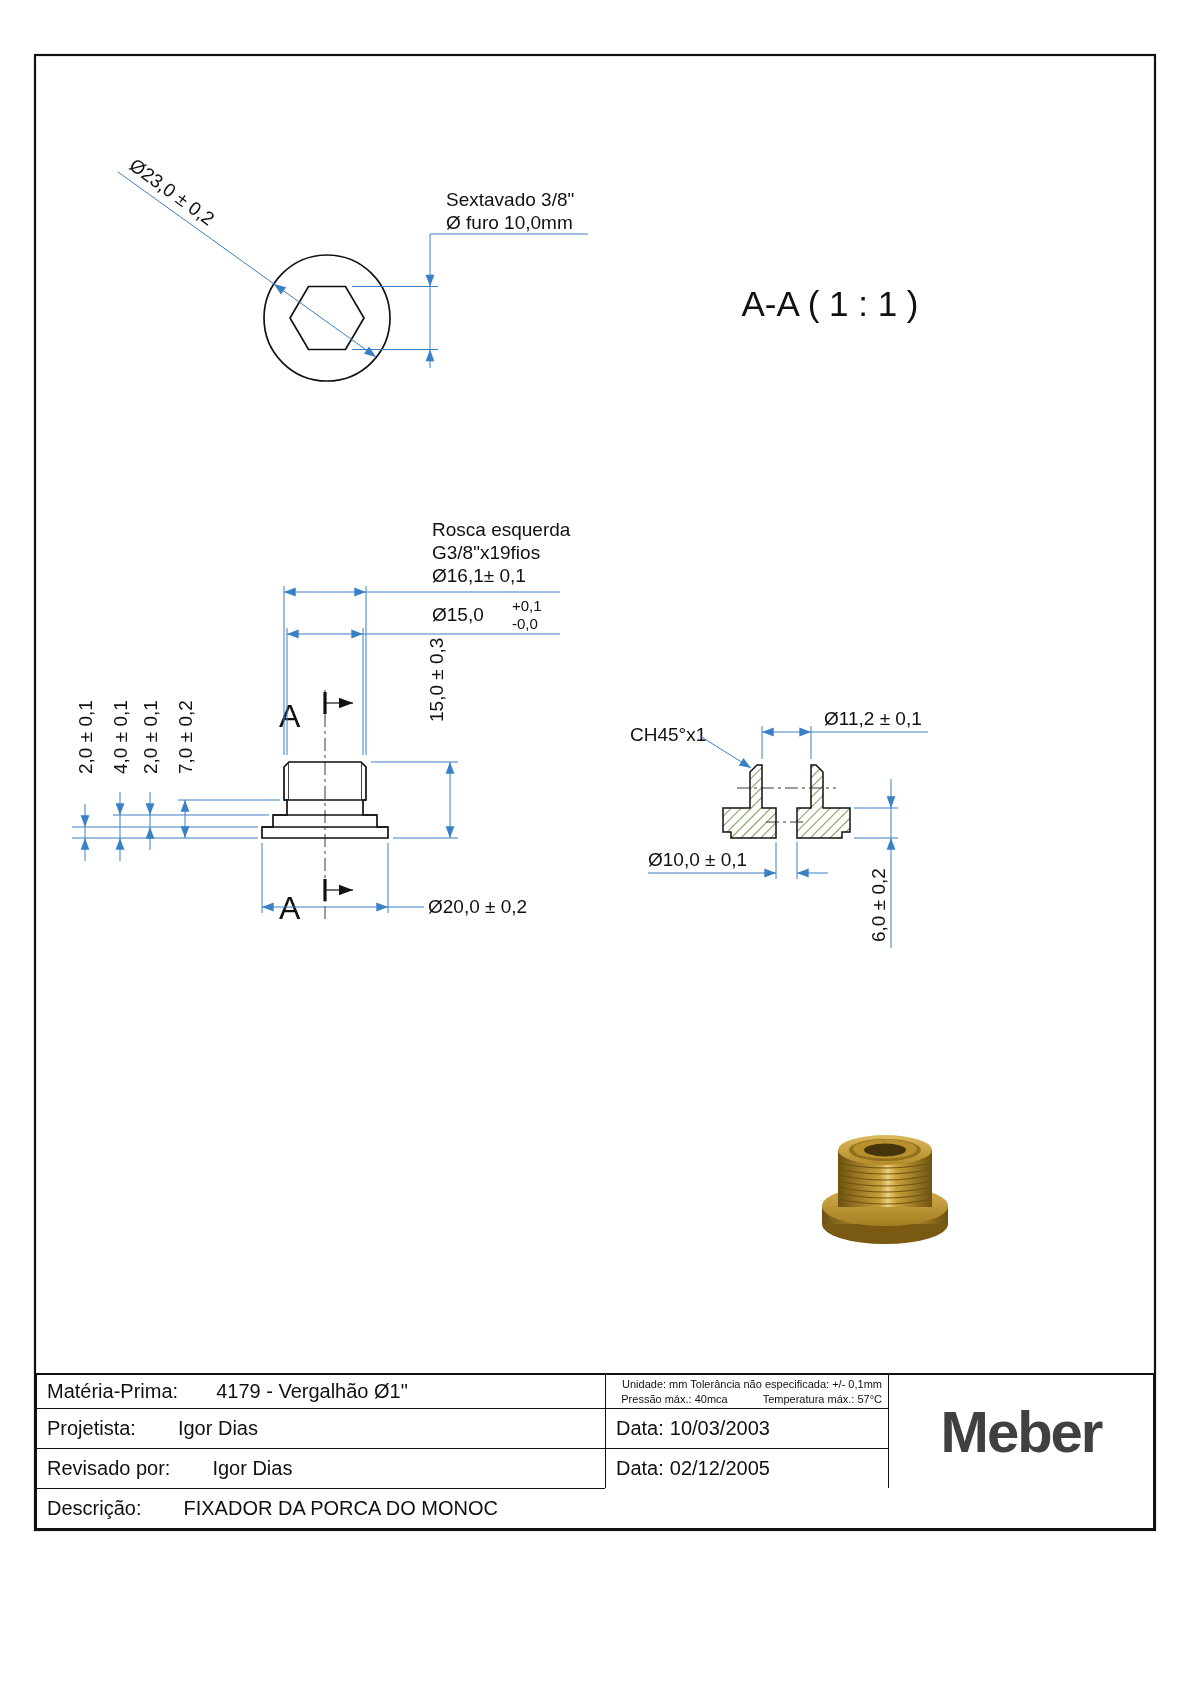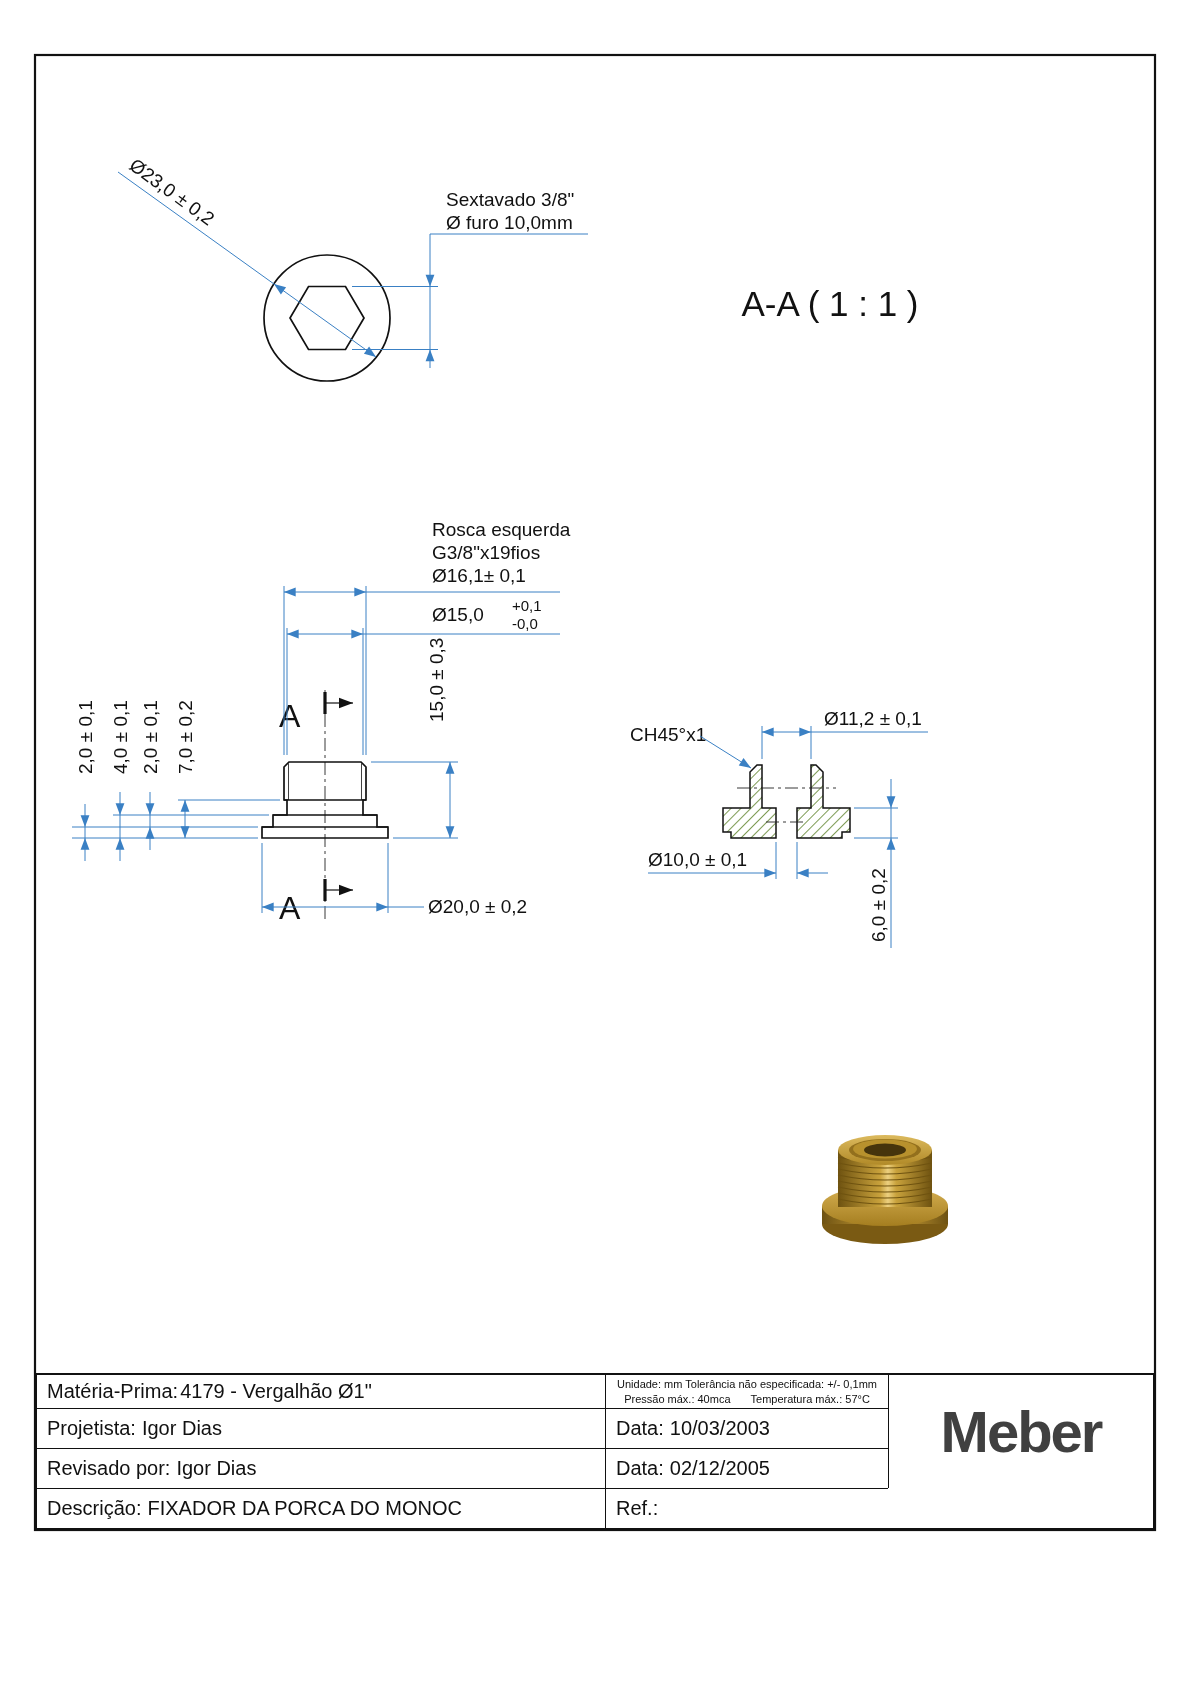--- a/index.html
+++ b/index.html
@@ -20,26 +20,26 @@
   .thick{stroke:#111;stroke-width:3.2;fill:none;}
   .hl{stroke:#111;stroke-width:1.5;}
 
   
   .titleblock{position:absolute;left:35px;top:1373px;width:1120px;height:157px;
     border:2px solid #111;box-sizing:border-box;background:#fff;
     display:grid;grid-template-columns:568px 283px 1fr;grid-template-rows:33px 40px 40px 1fr;}
   .cell{border-left:1.6px solid #111;border-top:1.6px solid #111;display:flex;
     align-items:center;padding:0 10px;font-size:20px;color:#111;white-space:nowrap;
     overflow:hidden;box-sizing:border-box;}
-  .fc{border-left:none;}
+  .fc{border-left:none;gap:36px;}
   .fr{border-top:none;}
   .cell .lbl{margin-right:6px;}
-  .unit{flex-direction:column;align-items:center;justify-content:center;
+  .unit{flex-direction:column;align-items:flex-end;justify-content:center;
         font-size:11px;line-height:1.3;padding:0 6px;}
-  .unit .row2{display:flex;gap:20px;}
+  .unit .row2{display:flex;gap:35px;}
   .logo-cell{grid-column:3;grid-row:1/4;justify-content:center;}
   .logo{font-size:58px;font-weight:700;letter-spacing:-2px;color:#404040;}
 </style>
 </head>
 <body>
 
 <div class="page">
 
 <svg width="1190" height="1684" viewBox="0 0 1190 1684">
   <defs>
@@ -253,18 +253,15 @@
   </div>
   <div class="cell">
     <span class="lbl">Data:</span>
     <span>02/12/2005</span>
   </div>
 
   <div class="cell fc">
     <span class="lbl">Descrição:</span>
     <span>FIXADOR DA PORCA DO MONOC</span>
   </div>
-  <div class="cell">
-    <span>Ref.:</span>
-  </div>
 </div>
 
 </div>
 
 </body></html>

